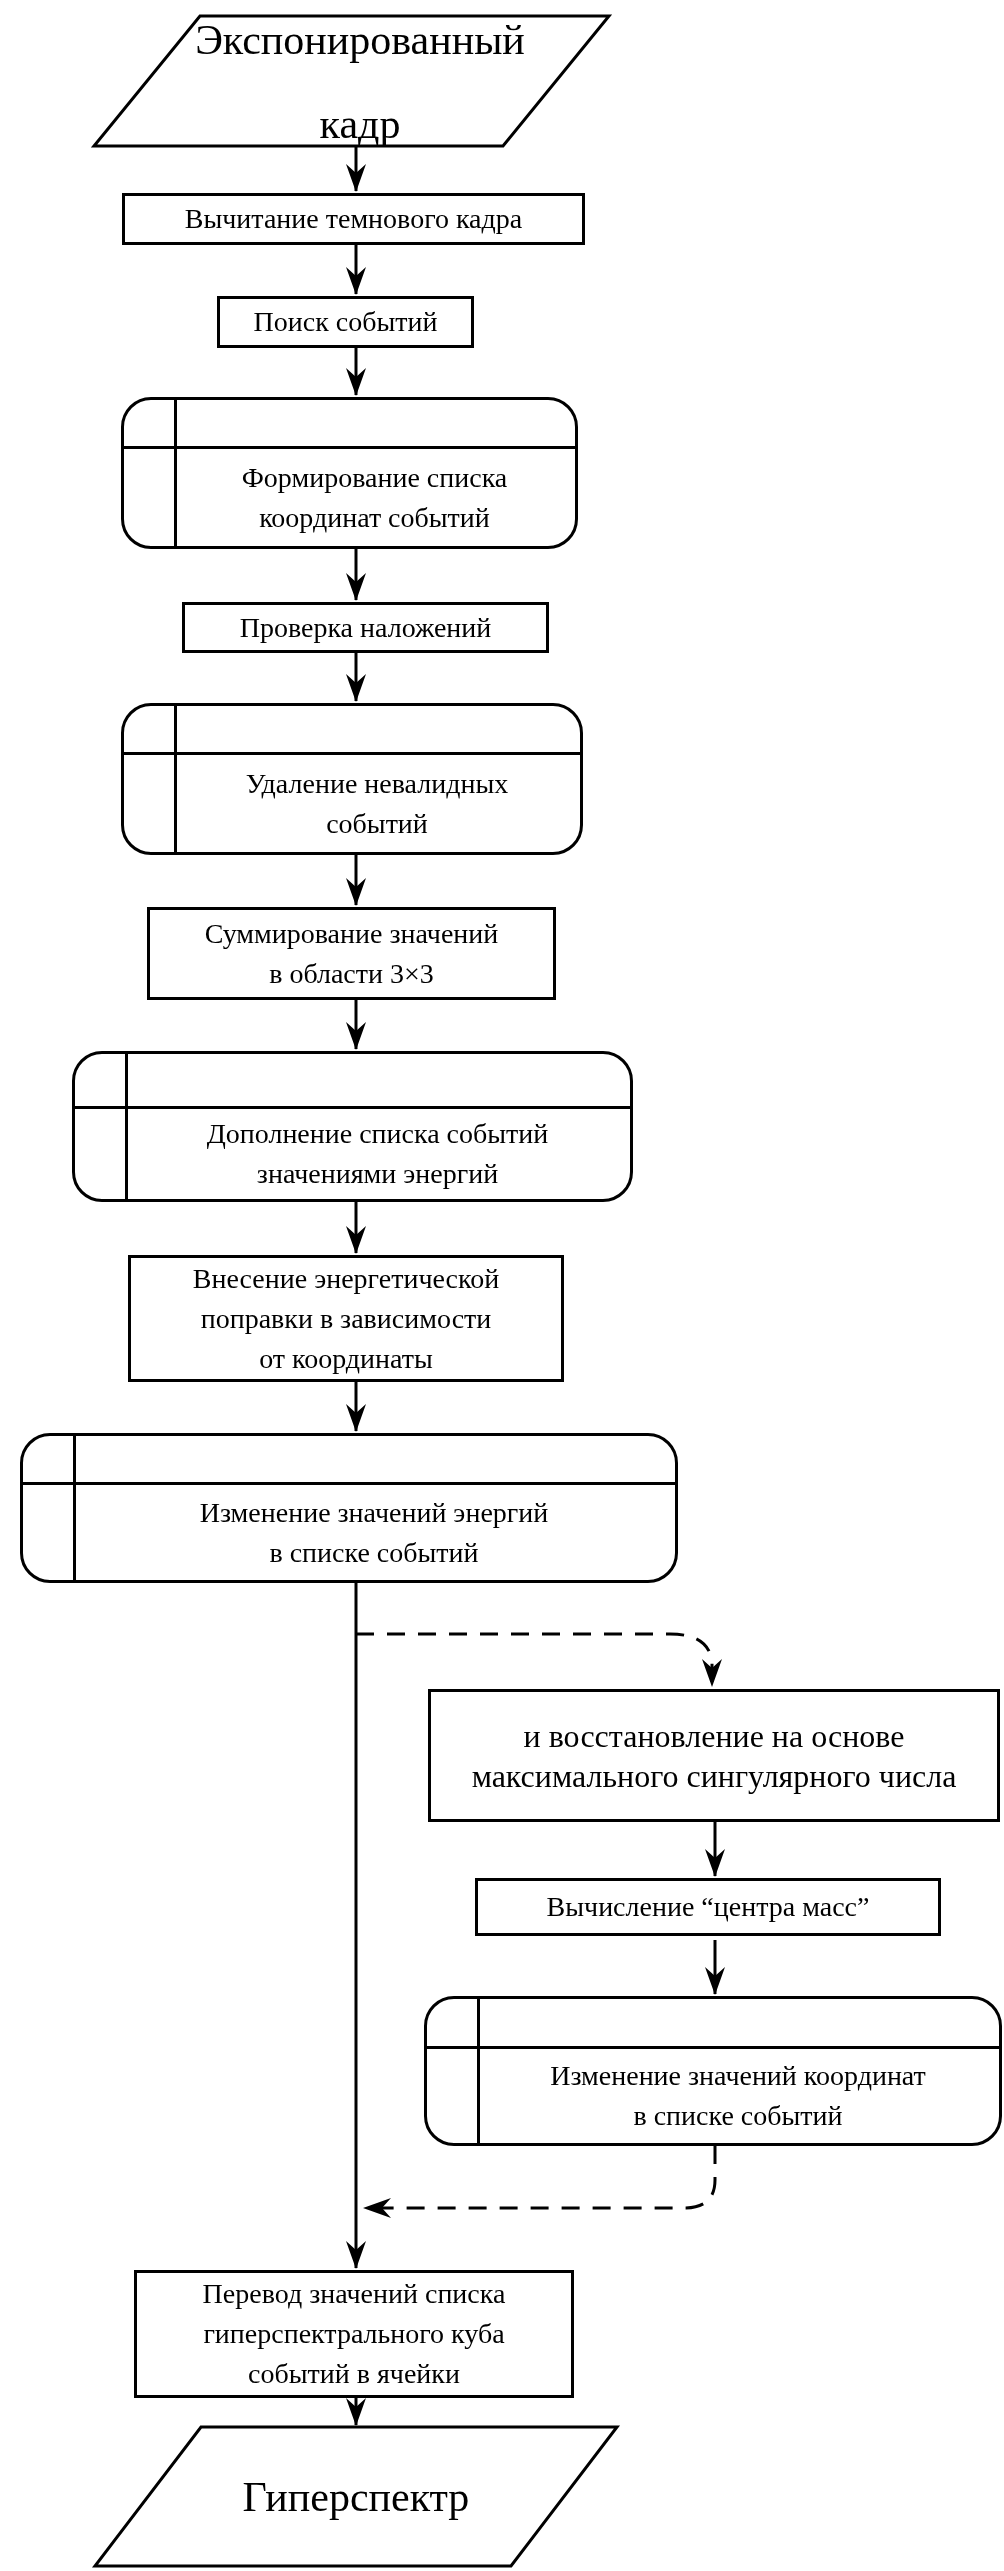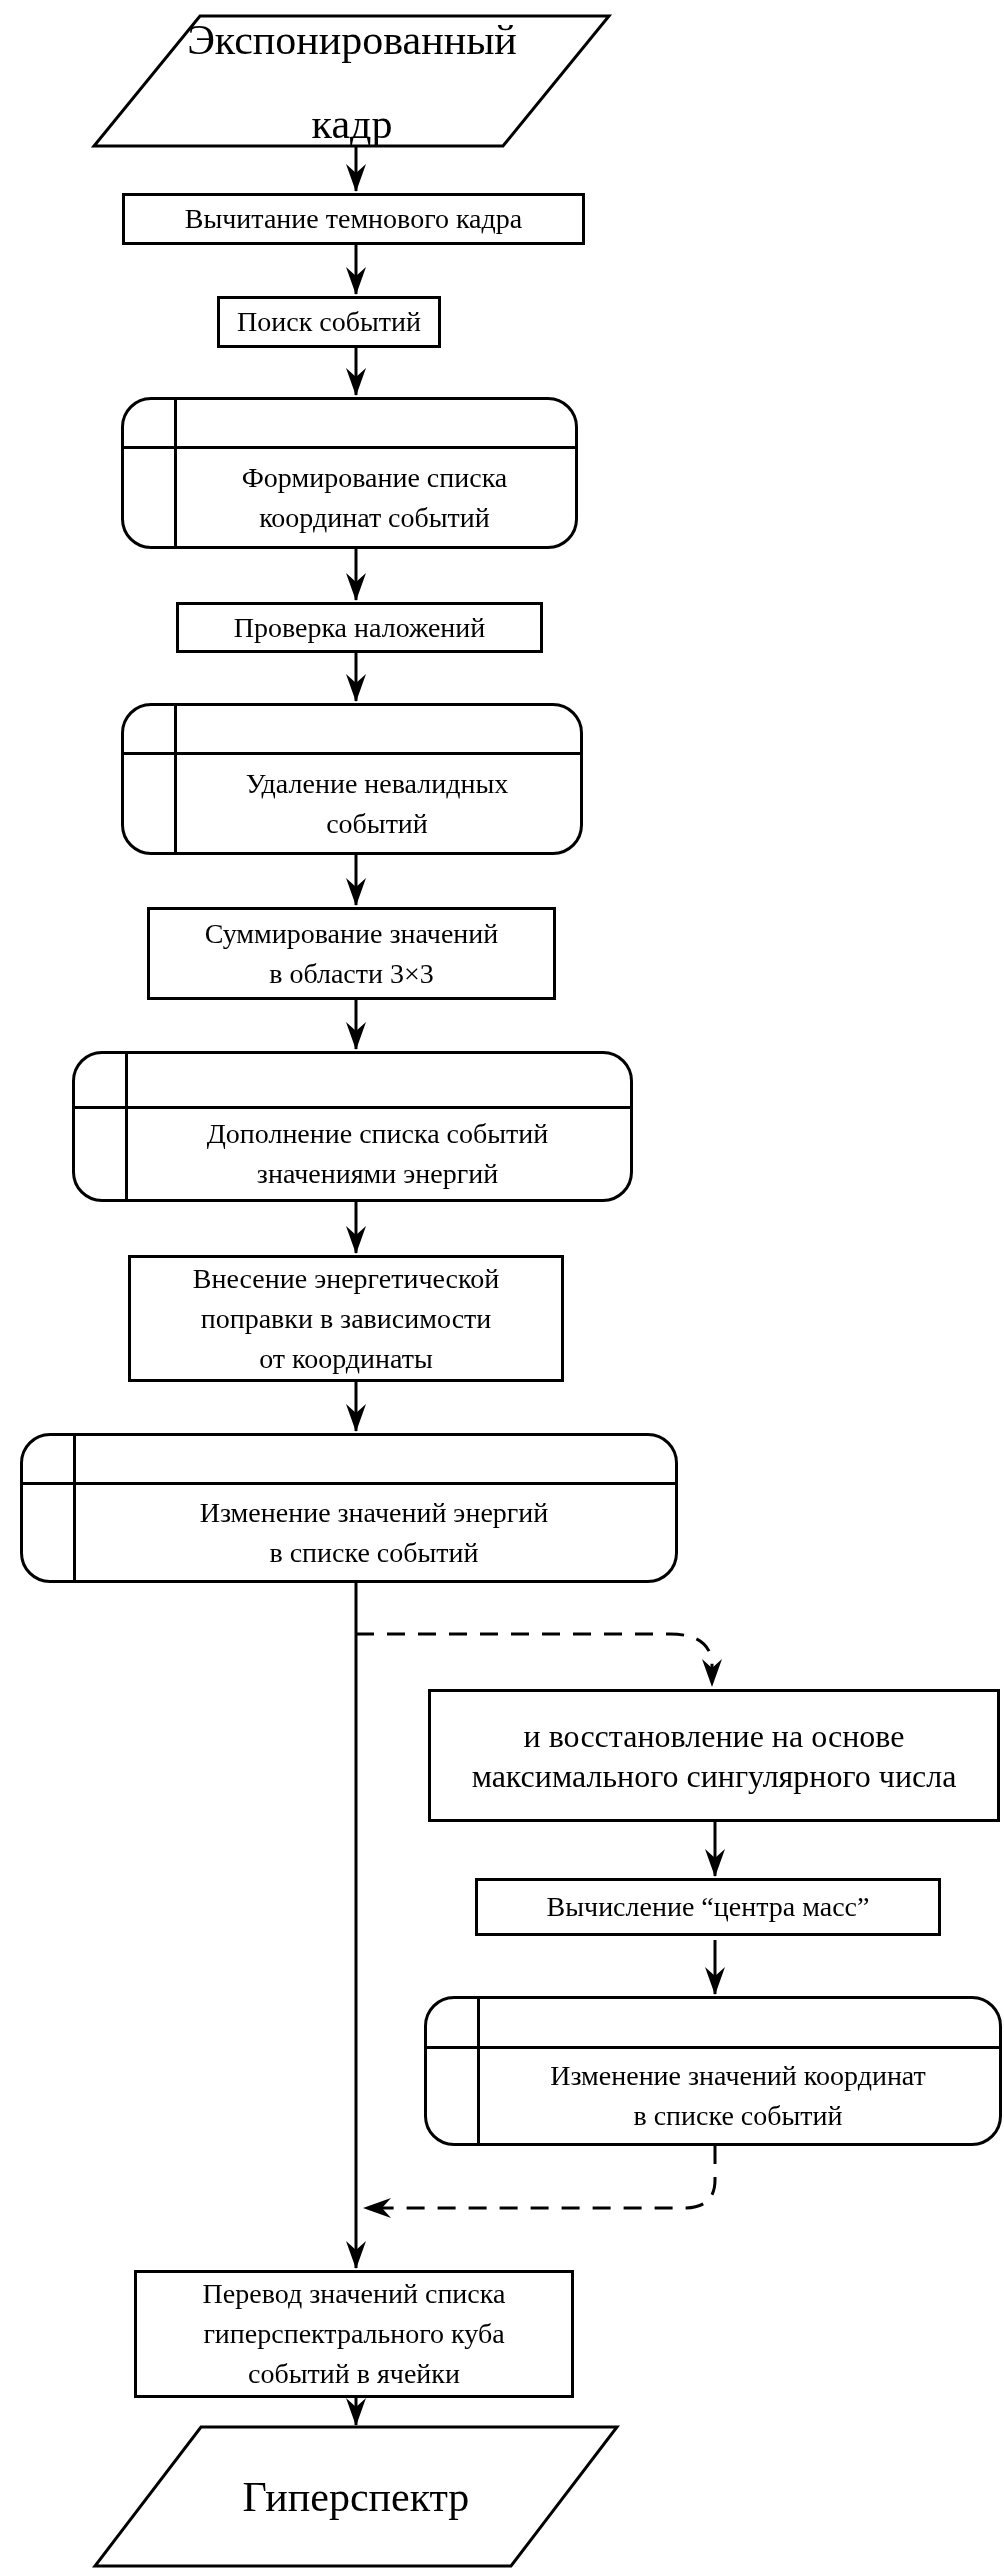--- a/index.html
+++ b/index.html
@@ -55,37 +55,37 @@
     <line x1="356" y1="1583" x2="356" y2="2268" stroke="#000" stroke-width="3" marker-end="url(#arr)"></line>
     <line x1="715" y1="1822" x2="715" y2="1876" stroke="#000" stroke-width="3" marker-end="url(#arr)"></line>
     <line x1="715" y1="1940" x2="715" y2="1994" stroke="#000" stroke-width="3" marker-end="url(#arr)"></line>
     <line x1="356" y1="2398" x2="356" y2="2425" stroke="#000" stroke-width="3" marker-end="url(#arr)"></line>
 
     <path d="M356,1634 L670,1634 Q709,1634 712,1662 L712,1686" fill="none" stroke="#000" stroke-width="3" stroke-dasharray="18 13" marker-end="url(#arr)"></path>
 
     <path d="M715,2146 L715,2180 Q715,2207 686,2208 L364,2208" fill="none" stroke="#000" stroke-width="3" stroke-dasharray="18 13" marker-end="url(#arr)"></path>
   </svg>
 
-  <div class="ptext" style="left:152px;top:20px;width:400px;height:124px;gap:32px;">
+  <div class="ptext" style="left:160px;top:20px;width:400px;height:124px;gap:32px;">
     <span class="ln">Экспонированный</span>
     <span class="ln">кадр</span>
   </div>
   <div class="ptext" style="left:156px;top:2427px;width:400px;height:139px;">
     <span class="ln">Гиперспектр</span>
   </div>
 
   <div class="node" style="left:122px;top:193px;width:463px;height:52px;">
     <span class="ln">Вычитание темнового кадра</span>
   </div>
 
-  <div class="node" style="left:217px;top:296px;width:224px;height:52px;">
+  <div class="node" style="left:217px;top:296px;width:257px;height:52px;">
     <span class="ln">Поиск событий</span>
   </div>
 
-  <div class="node" style="left:176px;top:602px;width:367px;height:51px;">
+  <div class="node" style="left:182px;top:602px;width:367px;height:51px;">
     <span class="ln">Проверка наложений</span>
   </div>
 
   <div class="node" style="left:147px;top:907px;width:409px;height:93px;">
     <span class="ln">Суммирование значений</span>
     <span class="ln">в области 3×3</span>
   </div>
 
   <div class="node" style="left:128px;top:1255px;width:436px;height:127px;">
     <span class="ln">Внесение энергетической</span>

